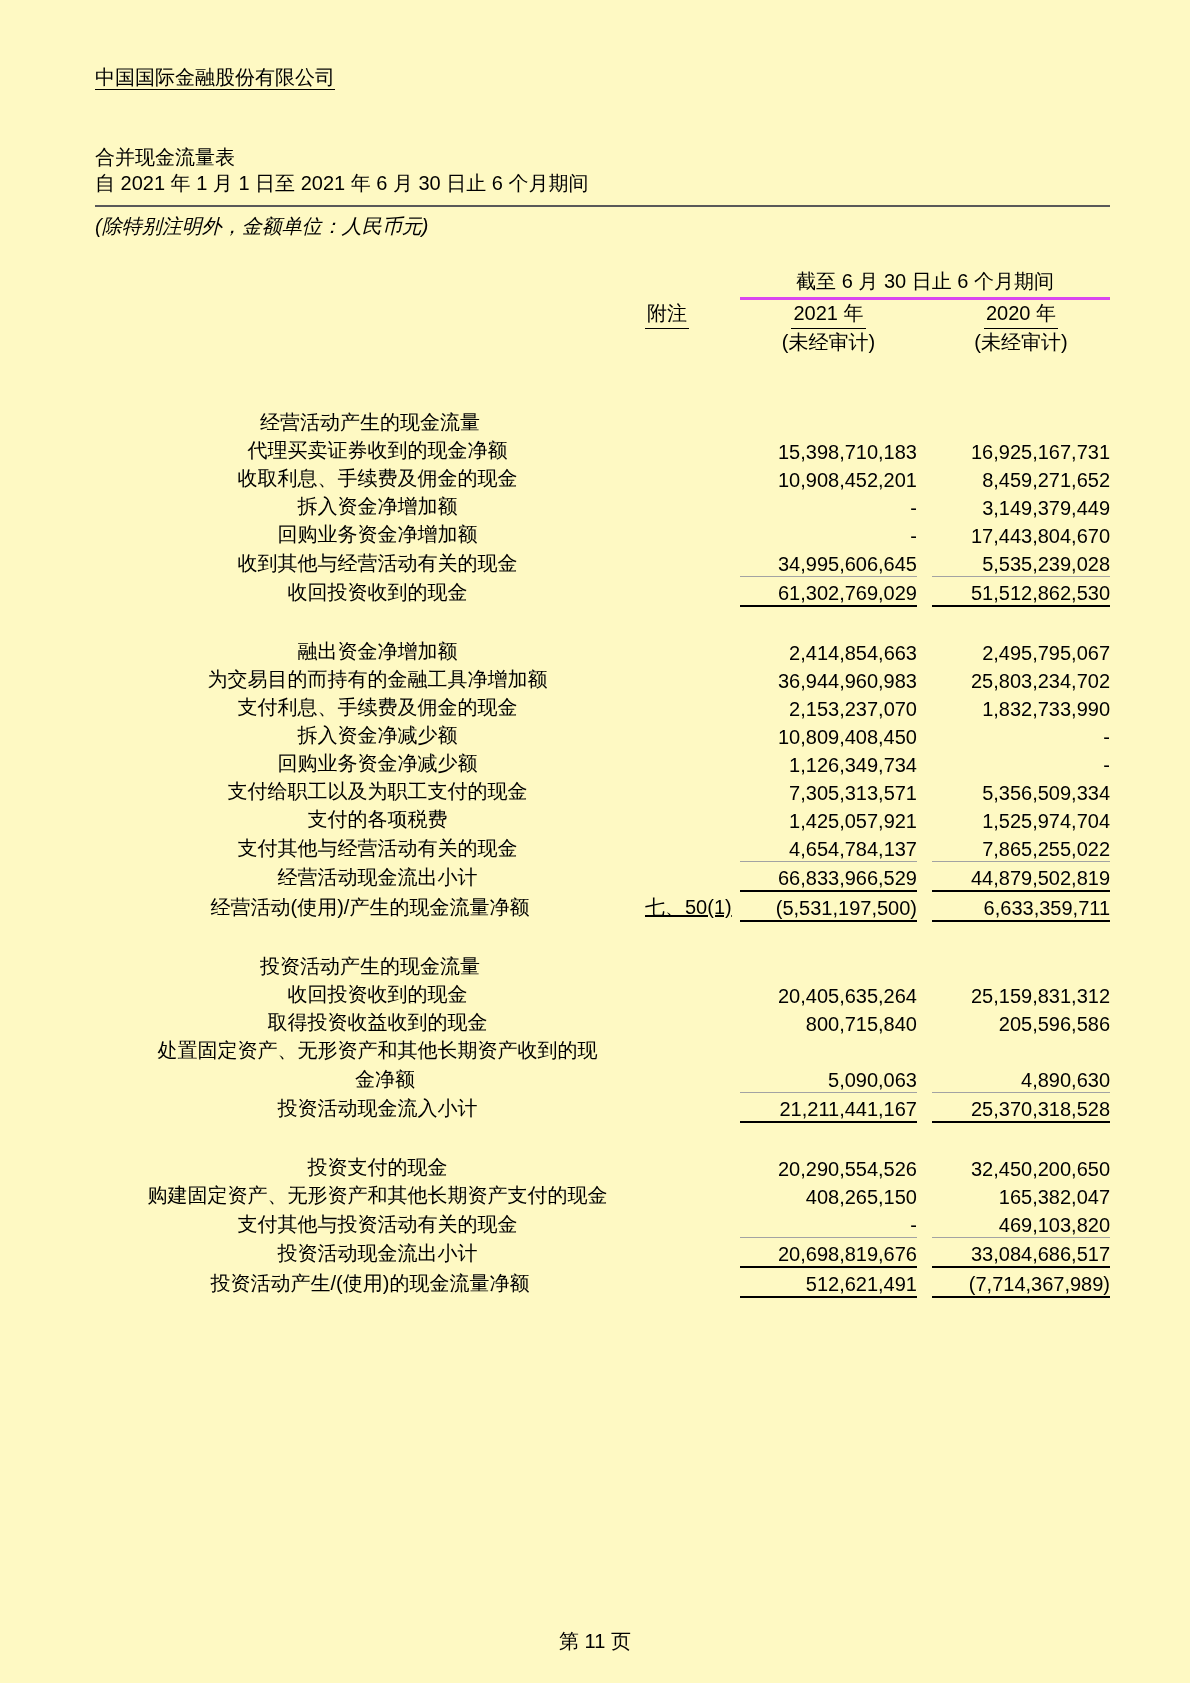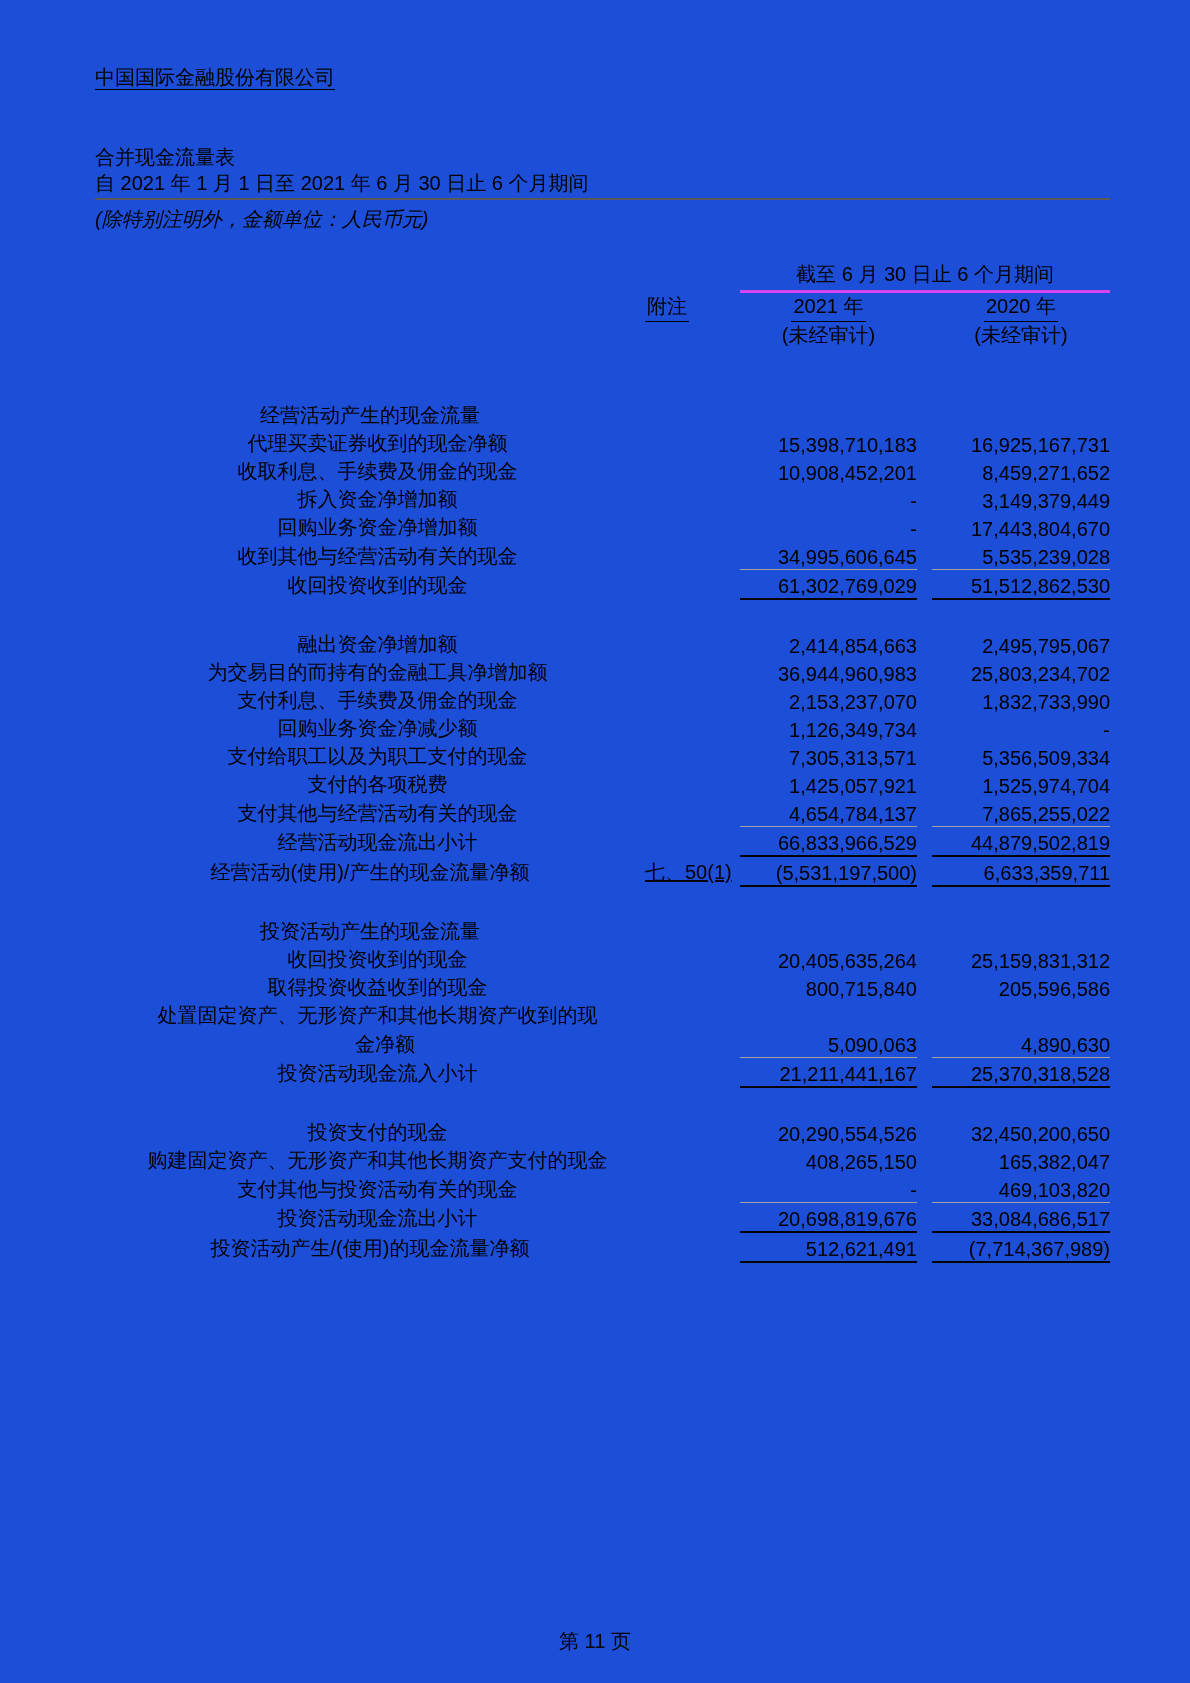--- a/index.html
+++ b/index.html
@@ -1,34 +1,34 @@
 <!DOCTYPE html>
 <html><head>
 <meta charset="utf-8">
 <style>
   html, body { margin: 0; padding: 0; background: #e8e8e8; }
   .page {
     position: relative;
     width: 1190px;
     height: 1683px;
     margin: 0 auto;
-    background: #1d4ed8;
+    background: #fef9c3;
     box-sizing: border-box;
     padding: 66px 80px 0 95px;
     color: #000;
     font-family: "Liberation Sans", "DejaVu Sans", sans-serif;
     font-size: 20px;
   }
   .company-line { line-height: 22px; }
   .company-line span { border-bottom: 1.5px solid #000; padding-bottom: 1px; }
   .title-block { margin-top: 56px; }
   .stmt-title { line-height: 27px; }
   .period-line {
     line-height: 25px;
-    padding-bottom: 2px;
+    padding-bottom: 9px;
     border-bottom: 2.5px solid #595959;
   }
   .unit-note { margin-top: 5px; line-height: 28px; font-style: italic; }
 
   table.cf {
     margin-top: 28px;
     width: 1015px;
     border-collapse: collapse;
     table-layout: fixed;
     font-size: 20px;
@@ -183,20 +183,27 @@
         <td class="num">25,803,234,702</td>
       </tr>
       <tr class="detail">
         <td class="lbl">支付利息、手续费及佣金的现金</td>
         <td class="note"></td>
         <td class="num">2,153,237,070</td>
         <td></td>
         <td class="num">1,832,733,990</td>
       </tr>
       <tr class="detail">
+        <td class="lbl">拆入资金净减少额</td>
+        <td class="note"></td>
+        <td class="num">10,809,408,450</td>
+        <td></td>
+        <td class="num">-</td>
+      </tr>
+      <tr class="detail">
         <td class="lbl">回购业务资金净减少额</td>
         <td class="note"></td>
         <td class="num">1,126,349,734</td>
         <td></td>
         <td class="num">-</td>
       </tr>
       <tr class="detail">
         <td class="lbl">支付给职工以及为职工支付的现金</td>
         <td class="note"></td>
         <td class="num">7,305,313,571</td>

